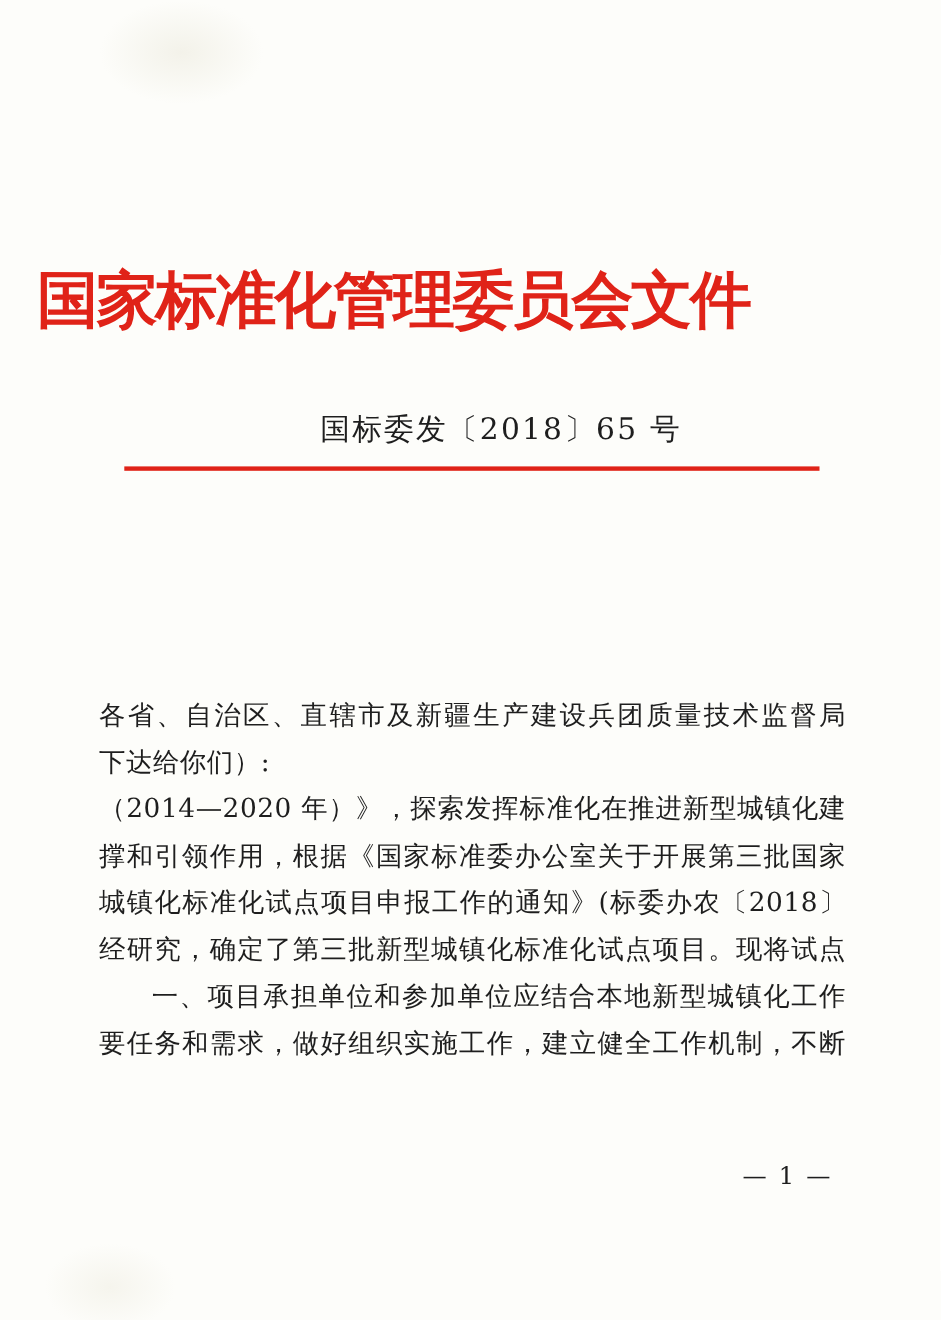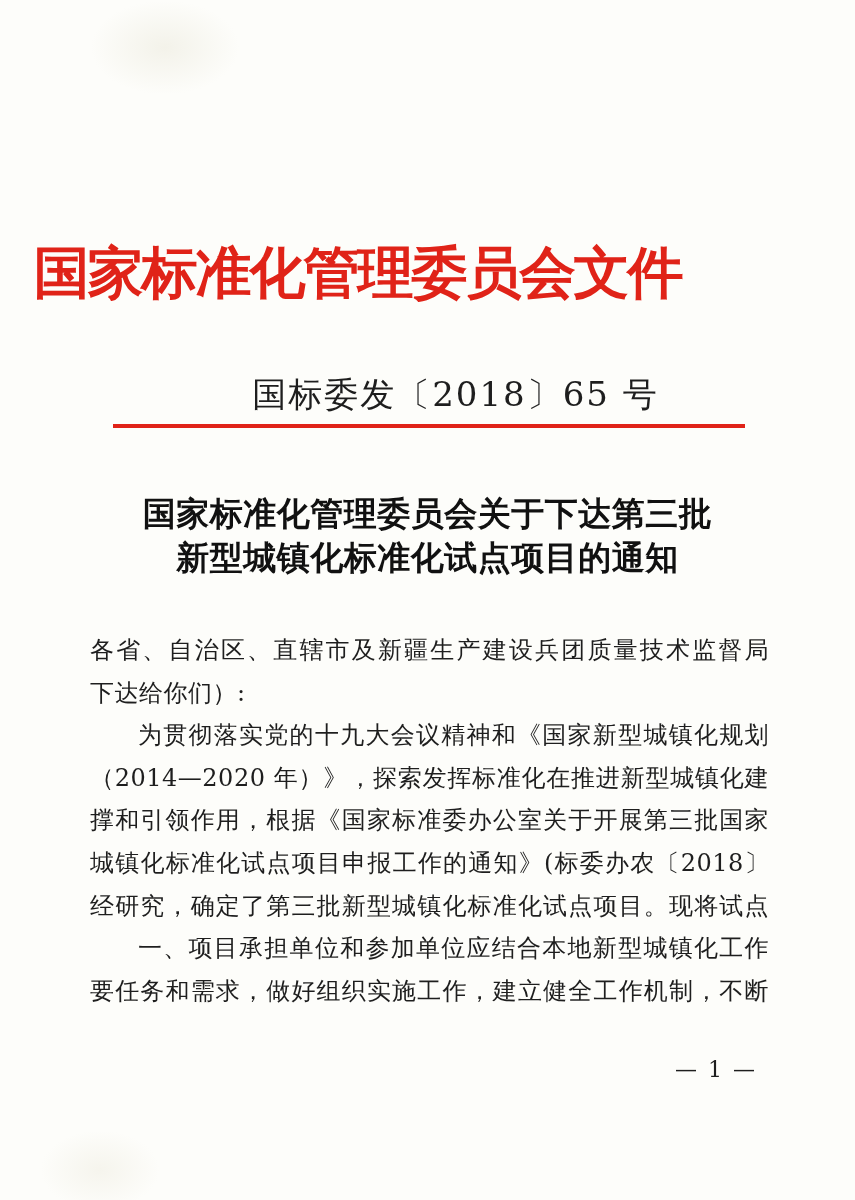--- a/index.html
+++ b/index.html
@@ -35,21 +35,21 @@
     color: var(--accent);
     font-size:56px; font-weight:bold;
     letter-spacing:-2px;
     white-space:nowrap;
   }
   .doc-number{
     position:absolute; left:50%; top:372px;
     transform:translateX(-50%);
     margin-left:28px;
     color: var(--ink);
-    font-size:34px;
+    font-size:27px;
     letter-spacing:2px;
     white-space:nowrap;
   }
   .red-rule{
     position:absolute; left:113px; top:424px;
     width:632px; height:4px;
     background: var(--accent);
   }
   .doc-title{
     position:absolute; left:0; top:492px; width:855px;
@@ -92,29 +92,24 @@
 
   <div class="smudge tl"></div>
   <div class="smudge bl"></div>
 
   <div class="doc-header">国家标准化管理委员会文件</div>
 
   <div class="doc-number">国标委发〔2018〕65 号</div>
 
   <div class="red-rule"></div>
 
-  <div class="doc-title">
-    <div>国家标准化管理委员会关于下达第三批</div>
-    <div>新型城镇化标准化试点项目的通知</div>
-  </div>
 
   <div class="body-text">
       <div class="line full">各省、自治区、直辖市及新疆生产建设兵团质量技术监督局（市场</div>
       <div class="line">下达给你们）:</div>
-      <div class="line full indent">为贯彻落实党的十九大会议精神和《国家新型城镇化规划</div>
       <div class="line full">（2014—2020 年）》，探索发挥标准化在推进新型城镇化建设中的支</div>
       <div class="line full">撑和引领作用，根据《国家标准委办公室关于开展第三批国家新型</div>
       <div class="line full">城镇化标准化试点项目申报工作的通知》(标委办农〔2018〕94 号)，</div>
       <div class="line full">经研究，确定了第三批新型城镇化标准化试点项目。现将试点项目</div>
       <div class="line full indent">一、项目承担单位和参加单位应结合本地新型城镇化工作的主</div>
       <div class="line full">要任务和需求，做好组织实施工作，建立健全工作机制，不断完善</div>
     </div>
 
   <div class="page-number">— 1 —</div>
 

